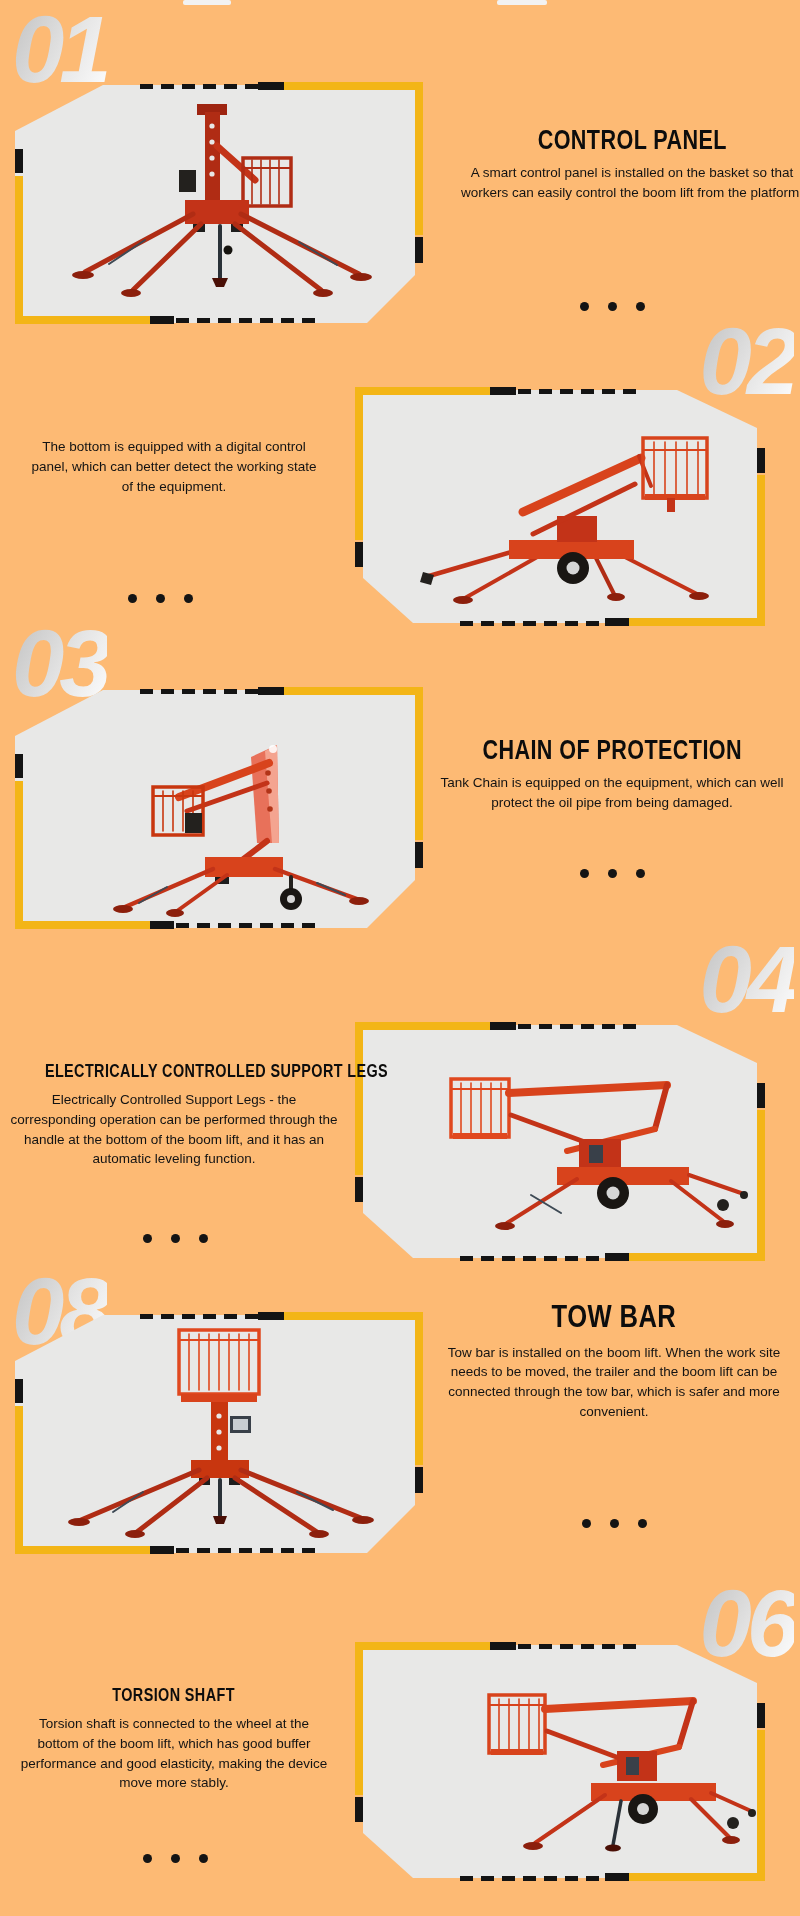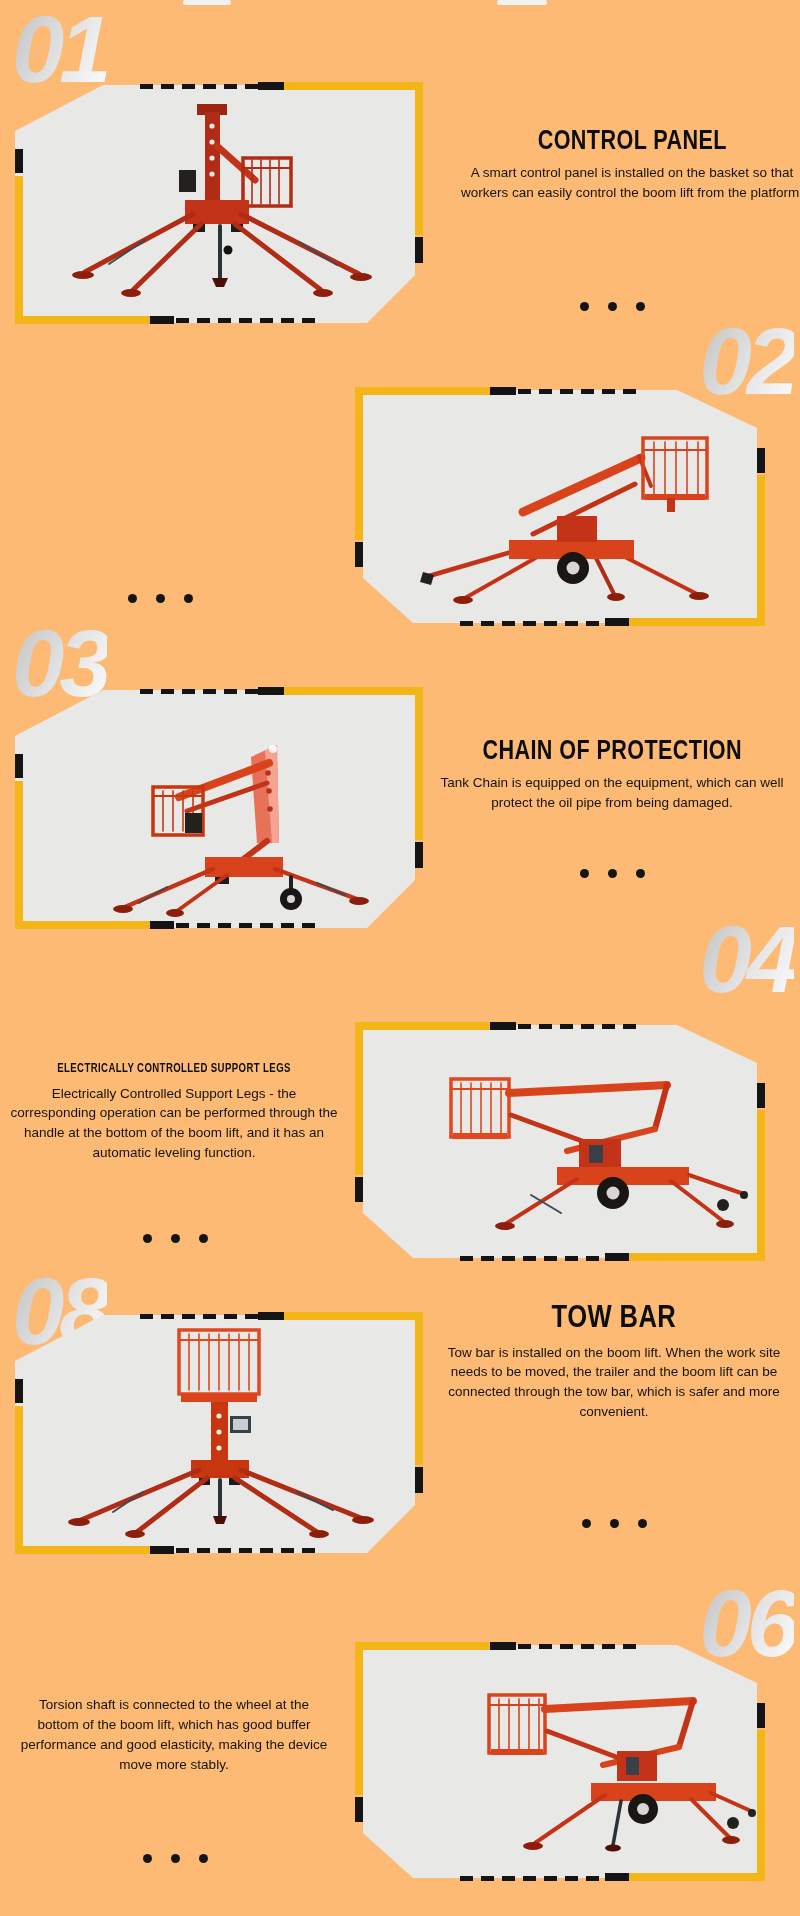--- a/index.html
+++ b/index.html
@@ -79,24 +79,24 @@
   .s2 .desc{width:300px;}
   .s2 .dots{left:10px;top:594px;width:300px;}
 
   .s3 .num{left:12px;top:628px;}
   .s3 .panel{left:15px;top:690px;}
   .s3 .txt{left:428px;top:728px;width:368px;}
   .s3 .title{font-size:27px;margin-top:8px;}
   .s3 .desc{width:352px;}
   .s3 .dots{left:428px;top:869px;width:368px;}
 
-  .s4 .num{right:6px;top:924px;text-align:center;margin-left:40px;}
+  .s4 .num{right:6px;top:944px;text-align:center;margin-left:40px;}
   .s4 .panel{left:355px;top:1025px;}
   .s4 .txt{left:2px;top:1062px;width:344px;}
-  .s4 .title{font-size:12px;}
+  .s4 .title{font-size:18px;}
   .s4 .desc{width:332px;}
   .s4 .dots{left:10px;top:1234px;width:330px;}
 
   .s5 .num{left:12px;top:1276px;}
   .s5 .panel{left:15px;top:1315px;}
   .s5 .txt{left:428px;top:1300px;width:372px;}
   .s5 .title{font-size:32px;}
   .s5 .desc{width:372px;}
   .s5 .dots{left:428px;top:1519px;width:372px;}
 
@@ -212,20 +212,21 @@
       <div class="dash top-dash"></div>
       <div class="bar left-bar"></div>
       <div class="blk left-blk"></div>
       <div class="blk right-blk"></div>
       <div class="bar right-bar"></div>
       <div class="dash bot-dash"></div>
       <div class="blk bot-blk"></div>
       <div class="bar bot-bar"></div>
     </div>
     <div class="txt">
+      <p class="desc">The bottom is equipped with a digital control panel, which can better detect the working state of the equipment.</p>
     </div>
     <div class="dots">
         <i class="dot"></i>
         <i class="dot"></i>
         <i class="dot"></i>
       </div>
   </section>
 
   <section class="sec s3">
     <div class="num">03</div>
@@ -441,20 +442,21 @@
       <div class="dash top-dash"></div>
       <div class="bar left-bar"></div>
       <div class="blk left-blk"></div>
       <div class="blk right-blk"></div>
       <div class="bar right-bar"></div>
       <div class="dash bot-dash"></div>
       <div class="blk bot-blk"></div>
       <div class="bar bot-bar"></div>
     </div>
     <div class="txt">
+      <h2 class="title"><span>TORSION SHAFT</span></h2>
       <p class="desc">Torsion shaft is connected to the wheel at the bottom of the boom lift, which has good buffer performance and good elasticity, making the device move more stably.</p>
     </div>
     <div class="dots">
         <i class="dot"></i>
         <i class="dot"></i>
         <i class="dot"></i>
       </div>
   </section>
 
 </div>

